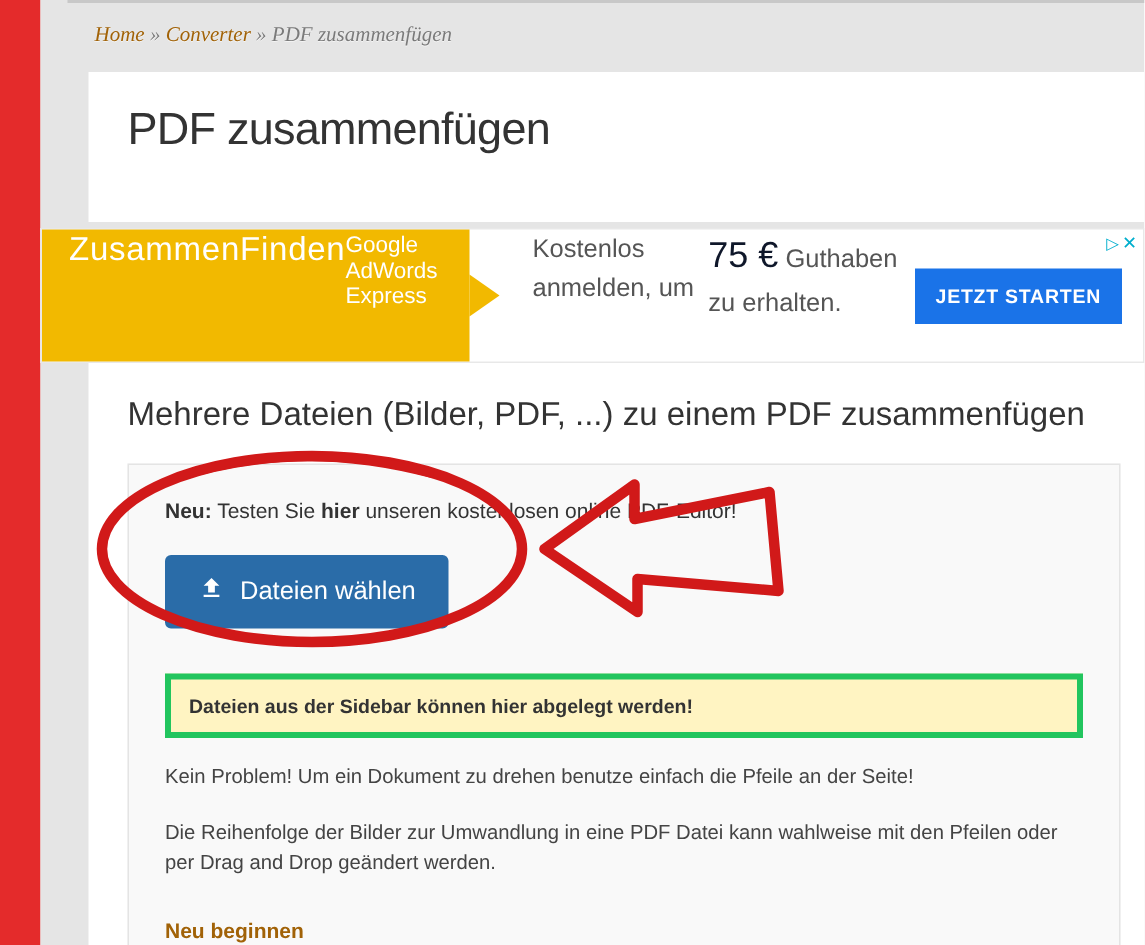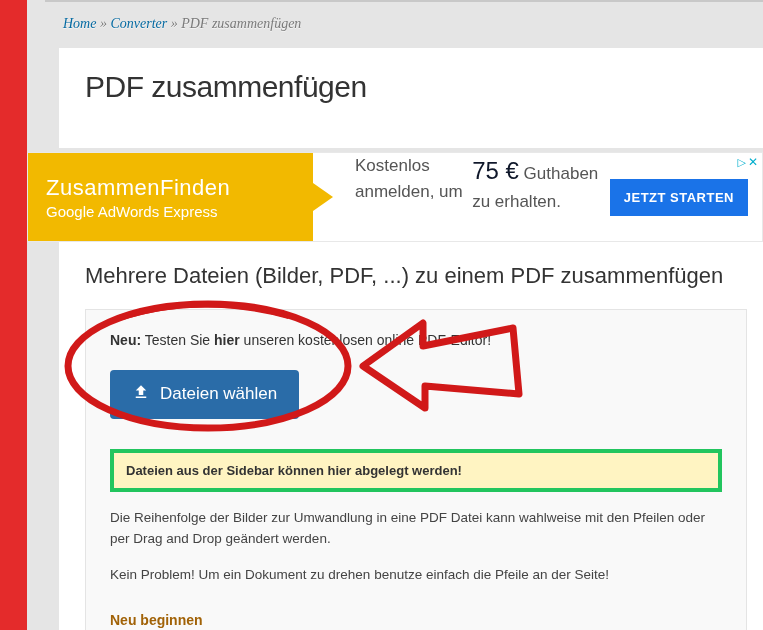--- a/index.html
+++ b/index.html
@@ -27,21 +27,21 @@
       margin-right: 0;
     }
     .breadcrumb {
       padding: 14px 0 14px 36px;
       font-family: Georgia, 'Times New Roman', serif;
       font-style: italic;
       font-size: 14px;
       color: #7a7a7a;
       text-shadow: 0 1px 0 rgba(255,255,255,0.6);
     }
-    .breadcrumb a { color: #0369a1; text-decoration: none; }
+    .breadcrumb a { color: #a16207; text-decoration: none; }
     .content-block {
       background: #fff;
       margin: 2px 0 0 32px;
       padding: 22px 0 0 26px;
       min-height: 100px;
     }
     h1 {
       font-size: 30px;
       font-weight: 400;
       color: #333;
@@ -66,21 +66,21 @@
       display: flex;
       align-items: stretch;
       overflow: visible;
     }
     .ad-left {
       background: #f2b900;
       color: #fff;
       width: 285px;
       position: relative;
       display: flex;
-      flex-direction: column;
+      flex-direction: row;
       justify-content: center;
       padding-left: 18px;
     }
     .ad-left::after {
       content: "";
       position: absolute;
       right: -20px;
       top: 50%;
       margin-top: -14px;
       border-left: 20px solid #f2b900;
@@ -259,22 +259,22 @@
         <span>
           <svg viewBox="0 0 24 24" fill="#fff">
               <path d="M9 16h6v-6h4l-7-7-7 7h4v6zm-4 2h14v2H5v-2z"></path>
             </svg>
         </span>
         <span>Dateien wählen</span>
       </button>
 
       <div class="dropzone">Dateien aus der Sidebar können hier abgelegt werden!</div>
 
+      <div class="info-text">Kein Problem! Um ein Dokument zu drehen benutze einfach die Pfeile an der Seite!</div>
       <div class="info-text">Die Reihenfolge der Bilder zur Umwandlung in eine PDF Datei kann wahlweise mit den Pfeilen oder per Drag and Drop geändert werden.</div>
-      <div class="info-text">Kein Problem! Um ein Dokument zu drehen benutze einfach die Pfeile an der Seite!</div>
       <div class="neu-beginnen">Neu beginnen</div>
     </div>
   </div>
 
   <div class="annot ellipse">
     <svg viewBox="0 0 298 144">
       <ellipse cx="149" cy="72" rx="140" ry="62" fill="none" stroke="#d11919" stroke-width="7"></ellipse>
       <path d="M 60 24 Q 140 -2 230 22" fill="none" stroke="#d11919" stroke-width="6"></path>
     </svg>
   </div>

